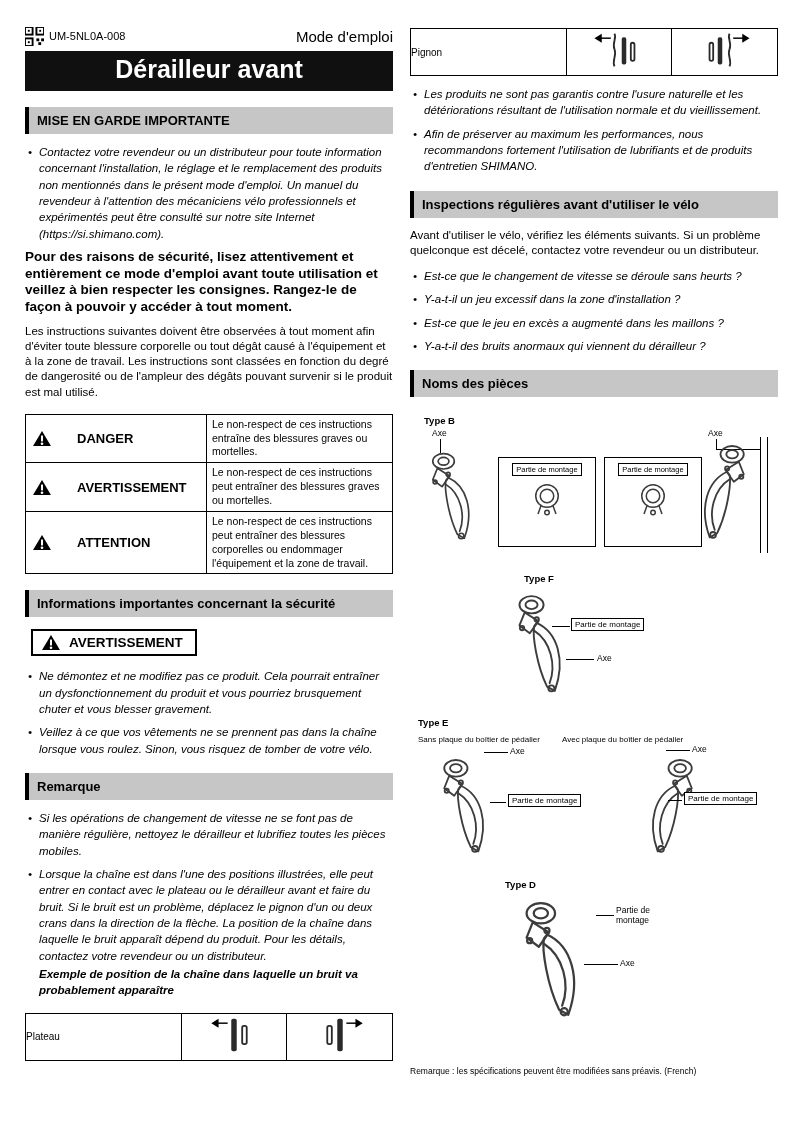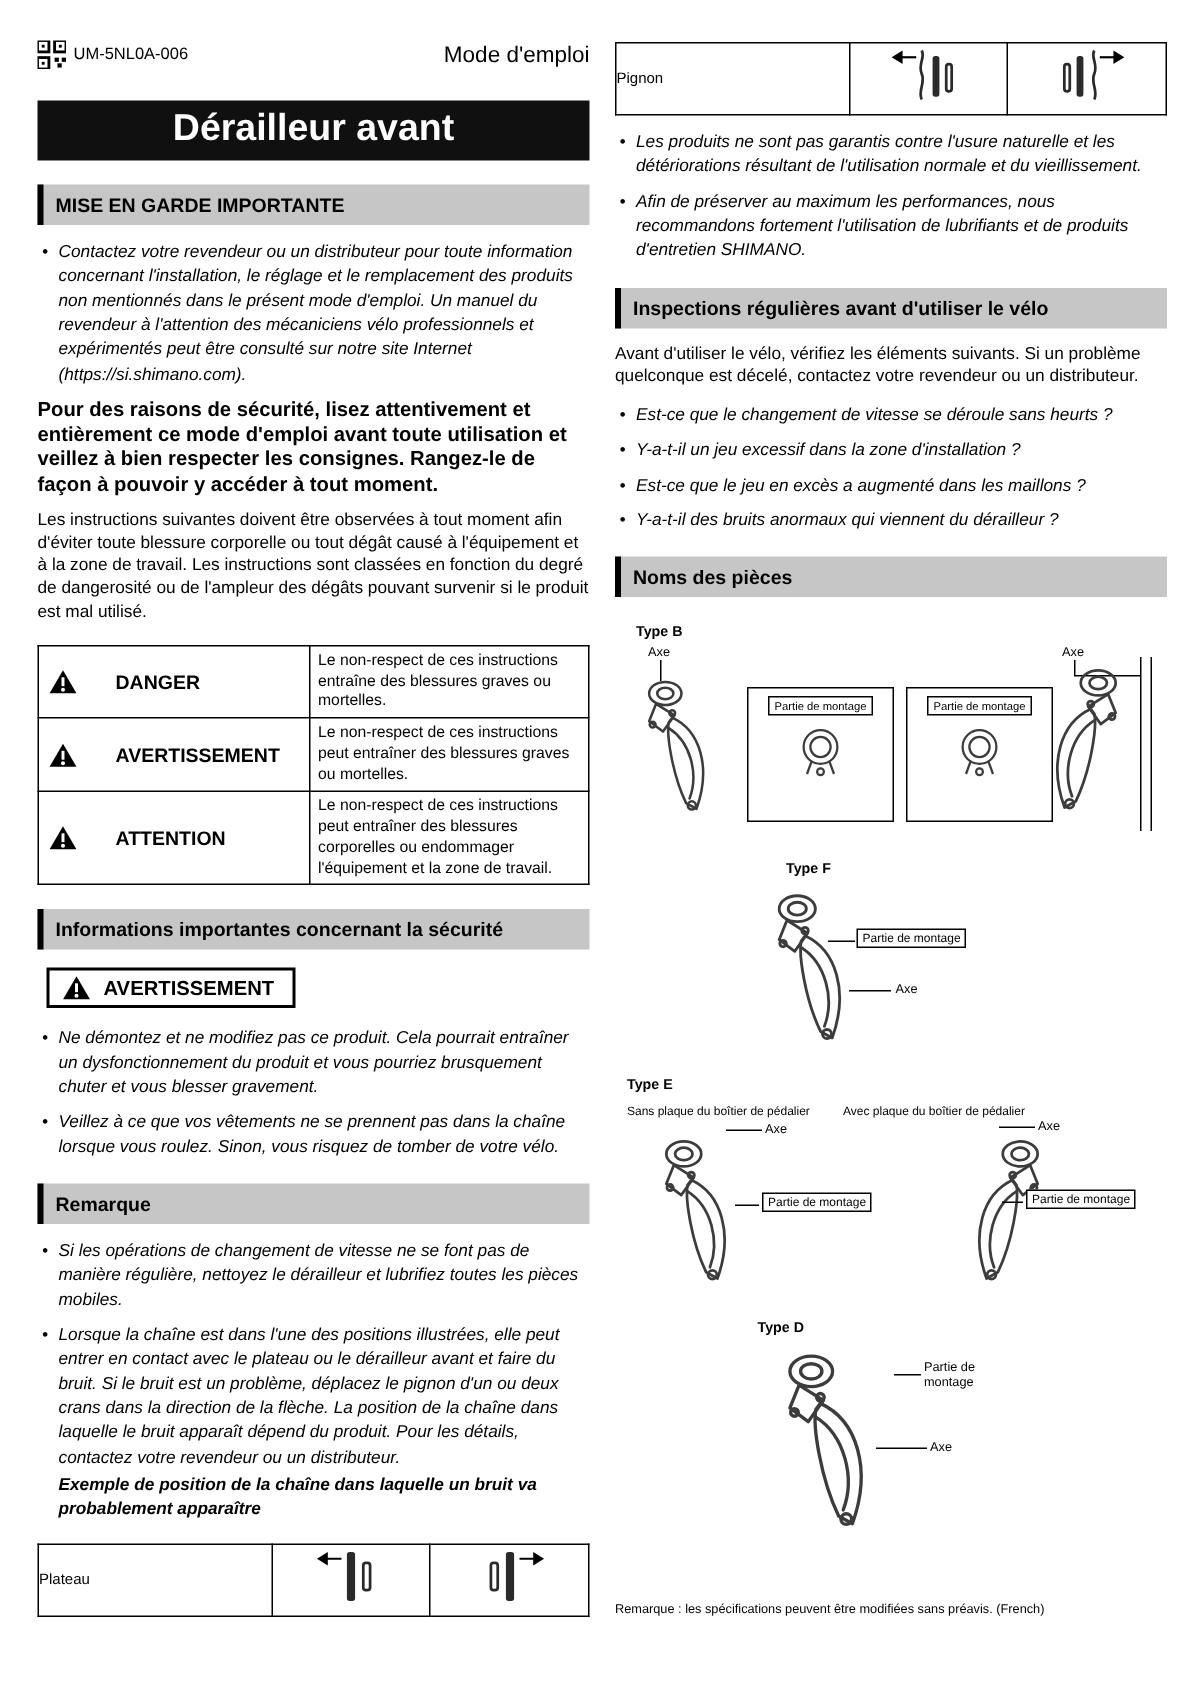--- a/index.html
+++ b/index.html
@@ -6,21 +6,21 @@
   .page{position:relative;width:802px;height:1134px;background:#fff;overflow:hidden;
         font-family:"Liberation Sans",sans-serif;color:#000;}
   .col{position:absolute;top:25px;width:368px;}
   .col.left{left:25px;}
   .col.right{left:410px;}
 
   
   .doc-header{display:flex;justify-content:space-between;align-items:center;height:22px;}
   .doc-id{display:flex;align-items:center;gap:5px;font-size:11px;}
   .doc-type{font-size:15px;}
-  .title-banner{margin-top:20px;background:#101010;color:#fff;text-align:center;
+  .title-banner{margin-top:4px;background:#101010;color:#fff;text-align:center;
                 font-weight:bold;font-size:25px;padding:4px 0 7px;}
 
   
   .section-header{background:#c6c6c6;border-left:4px solid #000;font-weight:bold;
                   font-size:13px;padding:6px 8px;margin:16px 0 10px;}
 
   
   .body-para{font-size:11.5px;line-height:1.32;margin:8px 0;}
   .bold-para{font-size:13.5px;font-weight:bold;line-height:1.24;margin:6px 0 6px;}
   .blist{list-style:none;margin:10px 0 0;padding:0 0 0 3px;font-style:italic;}
@@ -113,21 +113,21 @@
           <rect x="0" y="0" width="8" height="8" fill="none" stroke="#000" stroke-width="2"></rect>
           <rect x="3" y="3" width="2" height="2" fill="#000"></rect>
           <rect x="12" y="0" width="8" height="8" fill="none" stroke="#000" stroke-width="2"></rect>
           <rect x="15" y="3" width="2" height="2" fill="#000"></rect>
           <rect x="0" y="12" width="8" height="8" fill="none" stroke="#000" stroke-width="2"></rect>
           <rect x="3" y="15" width="2" height="2" fill="#000"></rect>
           <rect x="12" y="12" width="3" height="3" fill="#000"></rect>
           <rect x="17" y="12" width="3" height="3" fill="#000"></rect>
           <rect x="14" y="16" width="3" height="3" fill="#000"></rect>
         </svg>
-        <span>UM-5NL0A-006</span>
+        <span>UM-5NL0A-008</span>
       </div>
       <span class="doc-type">Mode d'emploi</span>
     </div>
 
     <div class="title-banner">Dérailleur avant</div>
 
     <div class="section-header">MISE EN GARDE IMPORTANTE</div>
 
     <ul class="blist">
       <li>Contactez votre revendeur ou un distributeur pour toute information concernant l'installation, le réglage et le remplacement des produits non mentionnés dans le présent mode d'emploi. Un manuel du revendeur à l'attention des mécaniciens vélo professionnels et expérimentés peut être consulté sur notre site Internet (https://si.shimano.com).</li>

